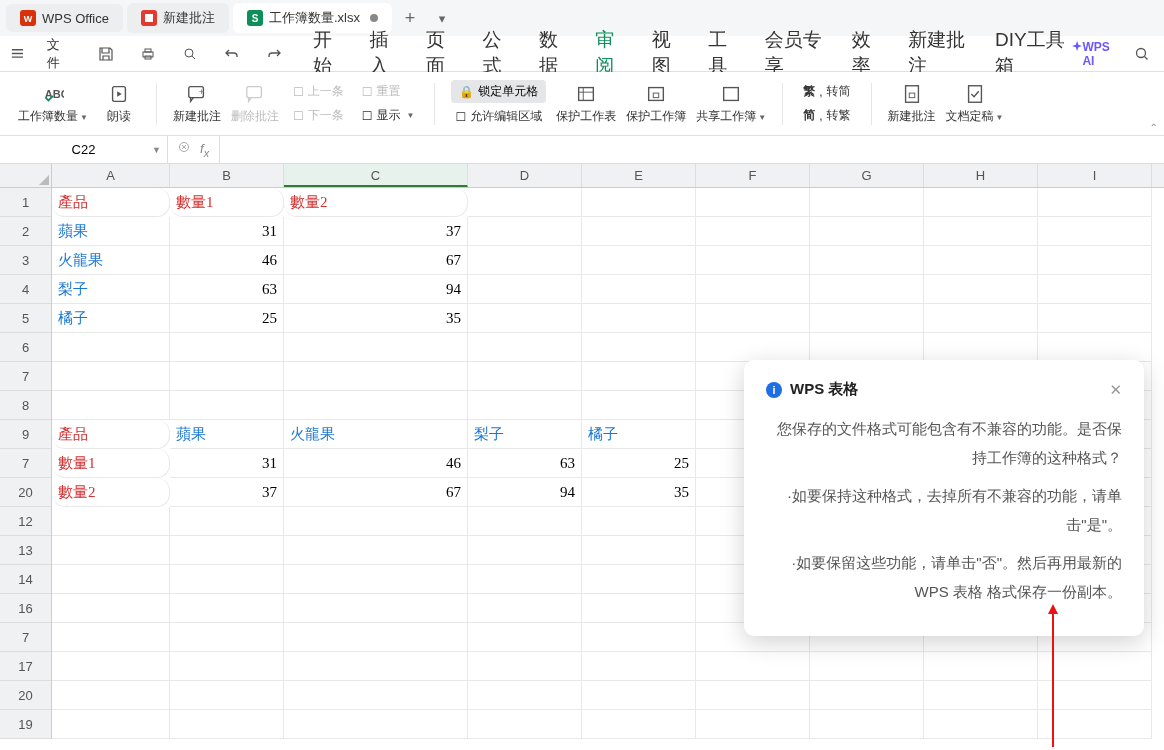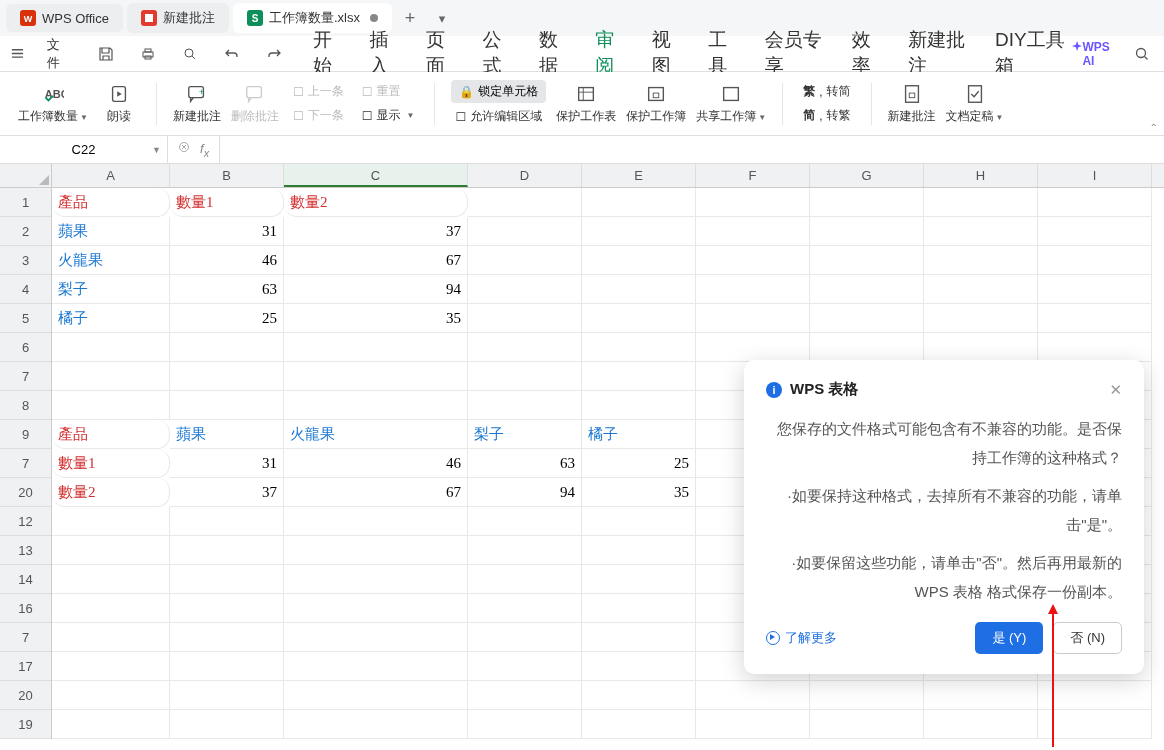--- a/index.html
+++ b/index.html
@@ -551,26 +551,16 @@
   <div class="dialog-head">
     <span class="dialog-info-icon">i</span>
     <span class="dialog-title">WPS 表格</span>
     <span class="dialog-close">✕</span>
   </div>
   <div class="dialog-body">
     <p>您保存的文件格式可能包含有不兼容的功能。是否保持工作簿的这种格式？</p>
     <p>·如要保持这种格式，去掉所有不兼容的功能，请单击"是"。</p>
     <p>·如要保留这些功能，请单击"否"。然后再用最新的 WPS 表格 格式保存一份副本。</p>
   </div>
-  <div class="dialog-foot">
-    <span class="learn-more">
-      <span class="learn-more-icon"></span>
-      <span>了解更多</span>
-    </span>
-    <div class="dialog-btns">
-      <button class="btn primary">是 (Y)</button>
-      <button class="btn secondary">否 (N)</button>
-    </div>
-  </div>
 </div>
 
 <div class="arrow-head"></div>
 <div class="arrow-line"></div>
 
 </body></html>

